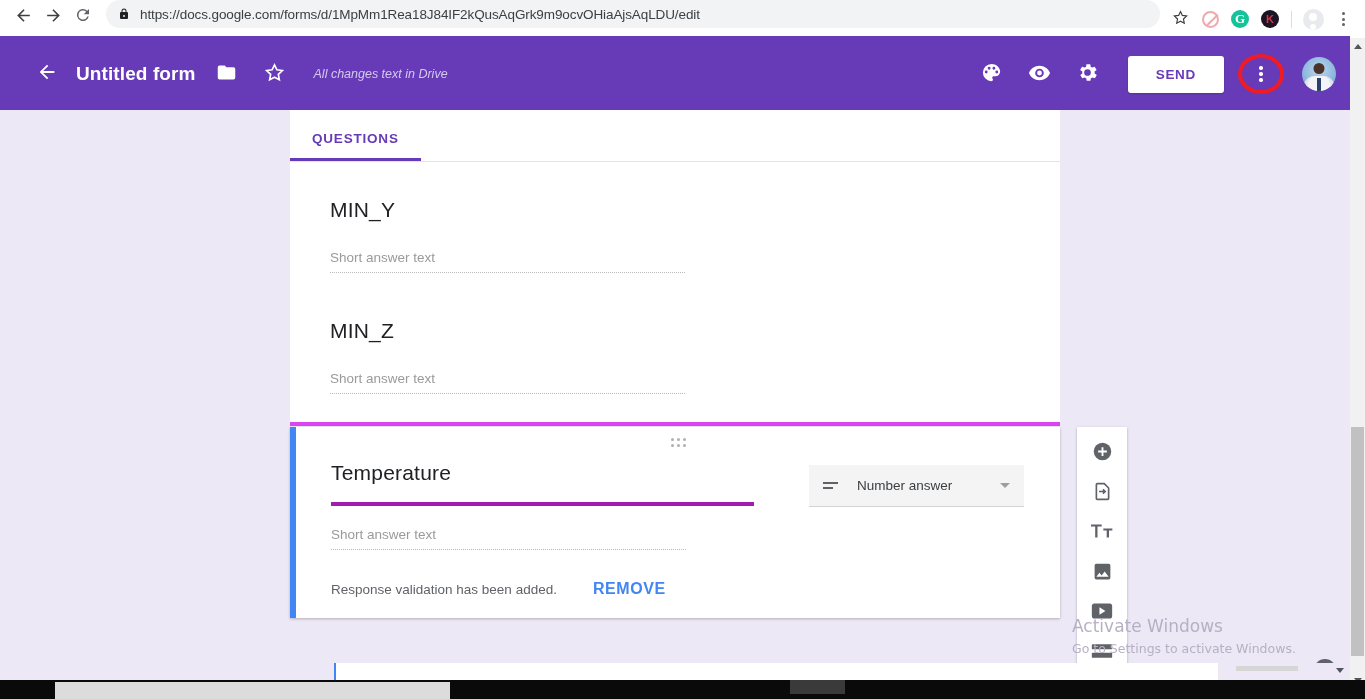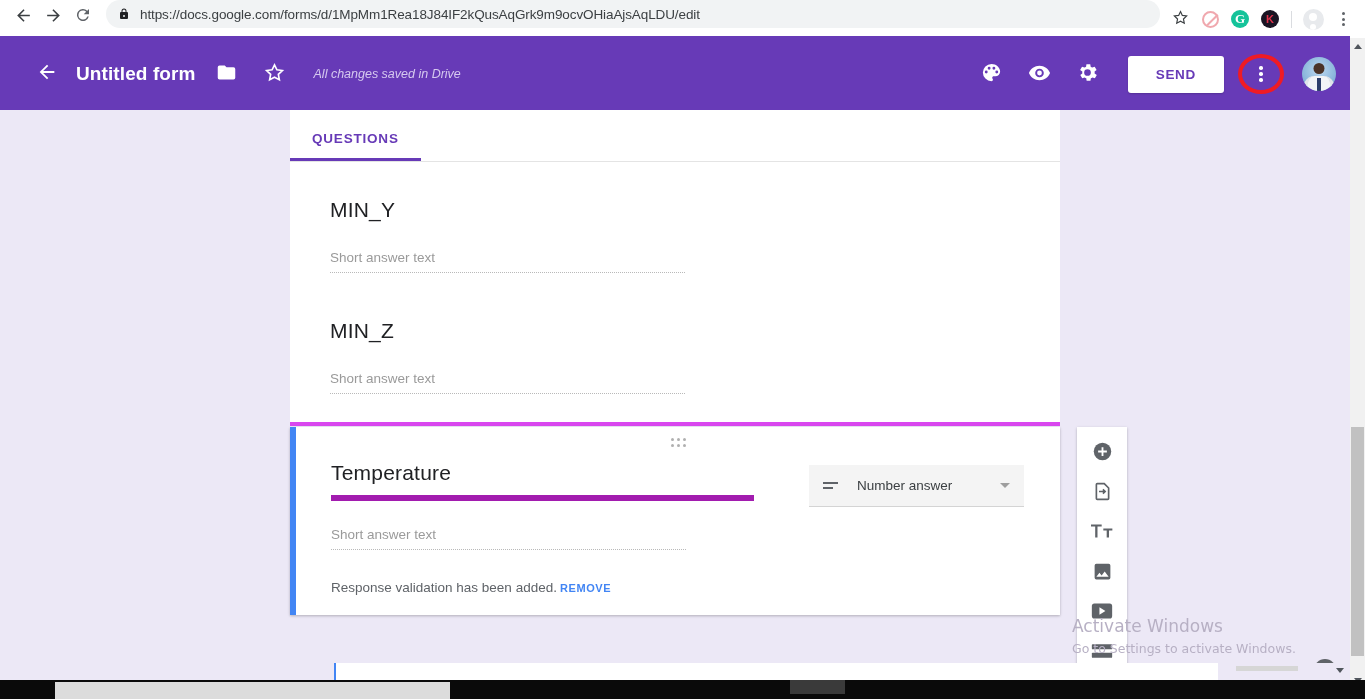--- a/index.html
+++ b/index.html
@@ -196,21 +196,21 @@
     grid-template-rows: repeat(2, 3px); gap: 3px;
   }
   .dh-grid i { width: 3px; height: 3px; background: #b0b0b0; border-radius: 50%; }
   .ac-row1 {
     display: flex; align-items: flex-start;
     padding: 12px 36px 0 35px;
   }
   .title-input {
     flex: 1 1 auto; max-width: 435px;
     font-size: 21px; color: #202124; letter-spacing: .2px;
-    padding-bottom: 10px; border-bottom: 6px solid #a21caf;
+    padding-bottom: 17px; border-bottom: 4px solid #a21caf;
   }
   .type-select {
     width: 215px; height: 42px; margin-left: 55px; margin-top: 4px;
     background: #f4f4f4; border-bottom: 1px solid #d4d4d4;
     display: flex; align-items: center; padding: 0 14px;
     cursor: pointer; flex: 0 0 auto;
   }
   .ts-ico { width: 22px; display: flex; flex-direction: column; gap: 3px; }
   .ts-ico i { height: 2px; background: #5f6368; display: block; }
   .ts-ico i:nth-child(1) { width: 15px; }
@@ -218,22 +218,22 @@
   .ts-label { font-size: 13.5px; color: #3c4043; margin-left: 12px; flex: 1 1 auto; }
   .caret { width: 0; height: 0; border-left: 5px solid transparent; border-right: 5px solid transparent; border-top: 5px solid #9e9e9e; }
 
   .ac-answer { padding: 20px 40px 0 35px; }
   .validation-row {
     padding: 30px 40px 0 35px;
     display: flex; align-items: baseline;
   }
   .val-text { font-size: 13.5px; color: #5f6368; }
   .val-remove {
-    font-size: 11px; font-weight: bold; color: #4285f4;
-    letter-spacing: 0.6px; margin-left: 3px; cursor: pointer;
+    font-size: 16px; font-weight: bold; color: #4285f4;
+    letter-spacing: 0.6px; margin-left: 36px; cursor: pointer;
   }
   .val-controls {
     display: flex; align-items: center;
     padding: 28px 22px 0 35px;
   }
   .vsel {
     width: 150px; display: flex; align-items: center;
     padding-bottom: 6px; cursor: pointer;
   }
   .vsel span { font-size: 13.5px; color: #3c4043; flex: 1 1 auto; }
@@ -415,21 +415,21 @@
         </svg>
     </span>
   </div>
   <div class="fh-ico">
     <span>
       <svg width="21" height="21" viewBox="0 0 24 24">
           <path fill="none" stroke="#ffffff" stroke-width="1.9" d="M12 3.2l2.75 5.7 6.25.85-4.6 4.4 1.15 6.2L12 17.4 6.45 20.35l1.15-6.2L3 9.75l6.25-.85z"></path>
         </svg>
     </span>
   </div>
-  <div class="fh-saved">All changes saved in Drive</div>
+  <div class="fh-saved">All changes text in Drive</div>
 
   <div class="fh-spacer"></div>
 
   <div class="fh-ric">
     <span>
       <svg width="23" height="23" viewBox="0 0 24 24">
           <path fill="#ffffff" d="M12 3a9 9 0 0 0 0 18c.83 0 1.5-.67 1.5-1.5 0-.39-.15-.74-.39-1-.23-.27-.37-.61-.37-.99 0-.83.67-1.5 1.5-1.5H16a5 5 0 0 0 5-5c0-4.42-4.03-8-9-8zM6.5 13A1.5 1.5 0 1 1 8 11.5 1.5 1.5 0 0 1 6.5 13zm3-4A1.5 1.5 0 1 1 11 7.5 1.5 1.5 0 0 1 9.5 9zm5 0A1.5 1.5 0 1 1 16 7.5 1.5 1.5 0 0 1 14.5 9zm3 4A1.5 1.5 0 1 1 19 11.5 1.5 1.5 0 0 1 17.5 13z"></path>
         </svg>
     </span>
   </div>

